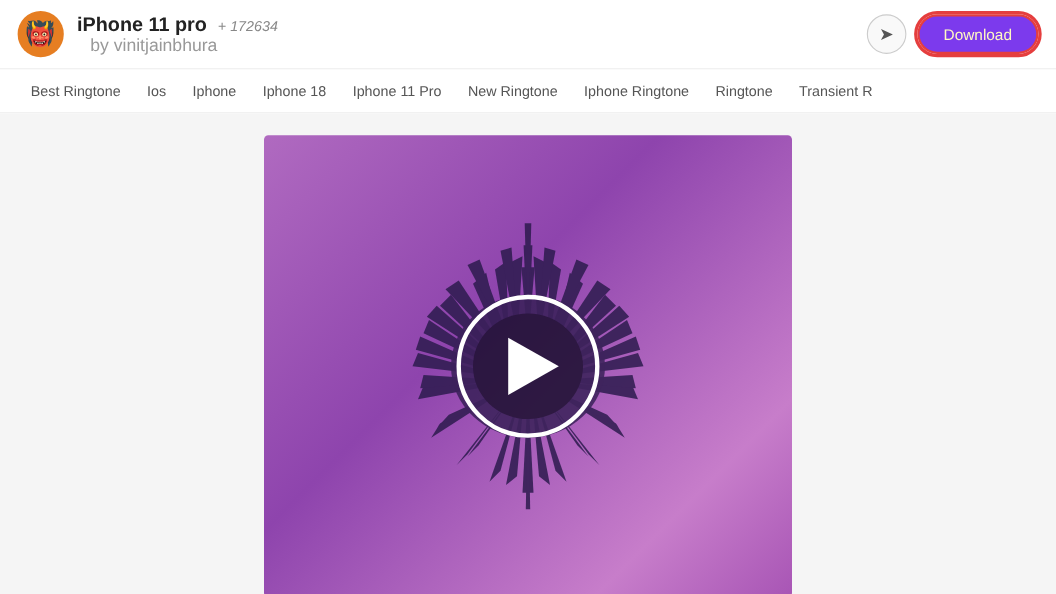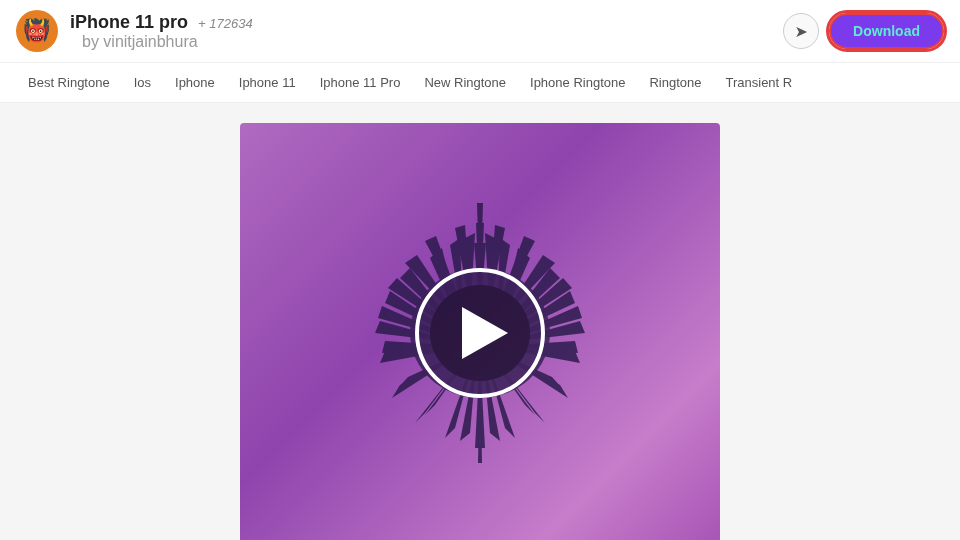--- a/index.html
+++ b/index.html
@@ -65,26 +65,26 @@
       background: #f9f9f9;
       cursor: pointer;
       display: flex;
       align-items: center;
       justify-content: center;
       font-size: 16px;
       color: #555;
     }
     .download-btn {
       background: #7c3aed;
-      color: #5eead4;
+      color: #fef9c3;
       border: 2px solid #e53e3e;
       border-radius: 22px;
       padding: 8px 22px;
       font-size: 14px;
-      font-weight: 700;
+      font-weight: 400;
       cursor: pointer;
       outline: 3px solid #e53e3e;
     }
 
     
     .tags-bar {
       display: flex;
       padding: 8px 16px;
       gap: 0;
       border-bottom: 1px solid #eee;
@@ -165,21 +165,21 @@
       <span>➤</span>
     </button>
     <button class="download-btn">Download</button>
   </div>
 </div>
 
 <div class="tags-bar">
   <span class="tag">Best Ringtone</span>
   <span class="tag">Ios</span>
   <span class="tag">Iphone</span>
-  <span class="tag">Iphone 11</span>
+  <span class="tag">Iphone 18</span>
   <span class="tag">Iphone 11 Pro</span>
   <span class="tag">New Ringtone</span>
   <span class="tag">Iphone Ringtone</span>
   <span class="tag">Ringtone</span>
   <span class="tag">Transient R</span>
 </div>
 
 <div class="main-content">
   <div class="thumbnail">
 

